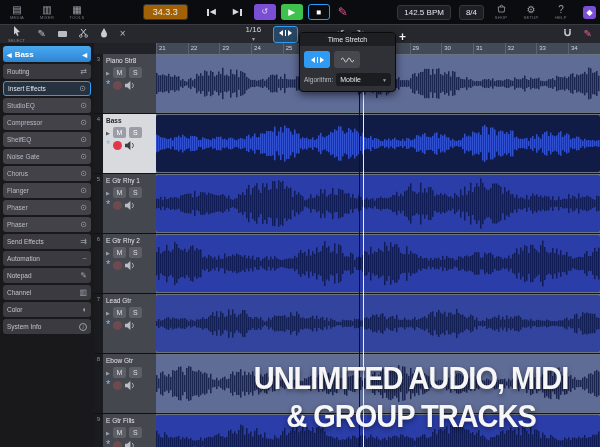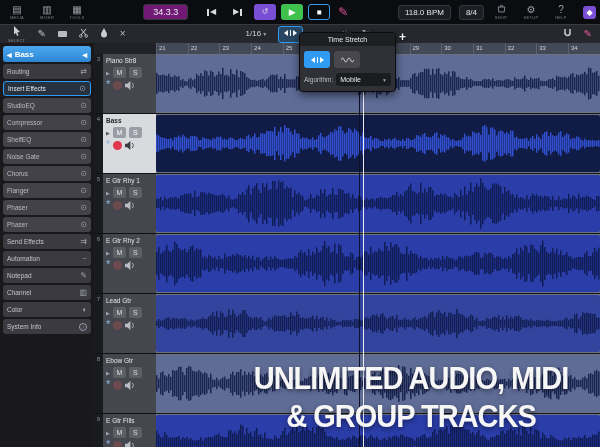--- a/index.html
+++ b/index.html
@@ -5,38 +5,38 @@
   *{margin:0;padding:0;box-sizing:border-box;font-family:"Liberation Sans",sans-serif}
   html,body{background:#000}
   button{background:none;border:0;color:inherit;font-family:inherit;cursor:pointer}
   .app{position:relative;width:600px;height:447px;background:#15161a;overflow:hidden;user-select:none}
 
   
   .topbar{height:24px;background:#0b0c0f;display:flex;align-items:center;padding:0 4px;gap:4px}
   .tb-btn{display:flex;flex-direction:column;align-items:center;justify-content:center;color:#9aa0a8;width:26px;height:22px;font-size:10px;line-height:1}
   .tb-label{font-size:4px;color:#787d85;margin-top:1px;letter-spacing:.3px}
   .flex-sp1{flex:1.3}.flex-sp2{flex:1}
-  .pos-display{background:#701a75;border:1px solid #34373e;border-radius:3px;color:#eceef2;font-size:9px;padding:2px 9px}
+  .pos-display{background:#a16207;border:1px solid #34373e;border-radius:3px;color:#eceef2;font-size:9px;padding:2px 9px}
   .transport{display:flex;align-items:center;gap:5px;margin-left:8px}
   .t-btn{width:22px;height:16px;border-radius:3px;display:flex;align-items:center;justify-content:center;color:#d8dade;font-size:8px;line-height:1}
   .t-skip .bar{width:2px;height:7px;background:#d8dade;display:inline-block;margin:0 1px}
   .t-undo{background:var(--undo_purple)}
   .t-play{background:var(--play_green);color:#fff;font-size:9px}
   .t-stop{border:1px solid var(--accent);color:#fff;font-size:6px}
   .t-rec{color:var(--record_pink);font-size:12px;width:16px}
   .tempo-box{background:#1d1f24;border:1px solid #34373e;border-radius:3px;color:#e2e5ea;font-size:8px;padding:2px 6px;margin-left:4px;white-space:nowrap}
   .corner-badge{width:13px;height:13px;background:var(--undo_purple);border-radius:3px;color:#fff;font-size:8px;display:flex;align-items:center;justify-content:center;margin-left:5px}
 
   
   .toolbar{height:19px;background:#27282d;border-top:1px solid #3a3b41;display:flex;align-items:center;padding:0 8px;gap:12px}
   .tool{display:flex;flex-direction:column;align-items:center;justify-content:center;color:#b7bcc4;font-size:9px;line-height:1;height:17px}
   .tool .lbl{font-size:4px;color:#858a92;margin-top:1px;letter-spacing:.3px}
   .tool .glyph{font-size:10px}
   .tool.active{background:rgba(47,155,242,.28);border:1px solid var(--accent);border-radius:3px;padding:1px 5px}
-  .tool.snap{flex-direction:row;gap:2px;font-size:8px;color:#d4d7dc;margin-left:108px}
+  .tool.snap{flex-direction:column;gap:2px;font-size:8px;color:#d4d7dc;margin-left:108px}
   .tool.snap .caret{font-size:6px;color:#9aa0a8}
   .tool.u1{margin-left:26px}
   .erase-shape{width:9px;height:6px;background:#b7bcc4;border-radius:1px;display:block}
   .tool.pink{color:var(--record_pink)}
   .tb-spacer{flex:1}
 
   
   .main{display:flex;height:404px}
 
   
@@ -131,21 +131,21 @@
       <button class="t-btn t-stop">
           <span>◼</span>
         </button>
       <button class="t-btn t-rec">
           <span>✎</span>
         </button>
     </div>
 
     <span class="flex-sp2"></span>
 
-    <div class="tempo-box">118.0 BPM</div>
+    <div class="tempo-box">142.5 BPM</div>
     <div class="tempo-box">8/4</div>
 
     <button class="tb-btn">
       <span>
         <svg width="9" height="9" viewBox="0 0 9 9">
             <path d="M1.2 3 h6.6 l-.6 5 h-5.4 Z" fill="none" stroke="currentColor" stroke-width=".8"></path>
             <path d="M3 3 a1.5 1.8 0 0 1 3 0" fill="none" stroke="currentColor" stroke-width=".8"></path>
           </svg>
       </span>
       <span class="tb-label">SHOP</span>

